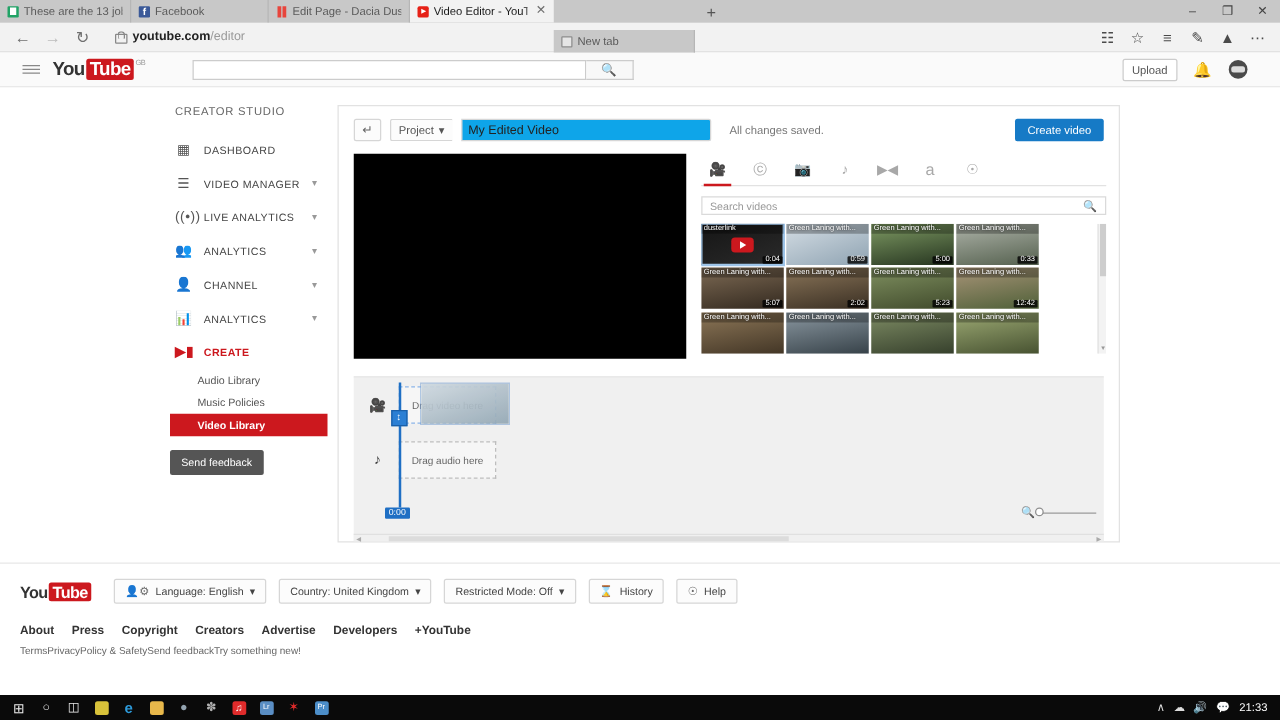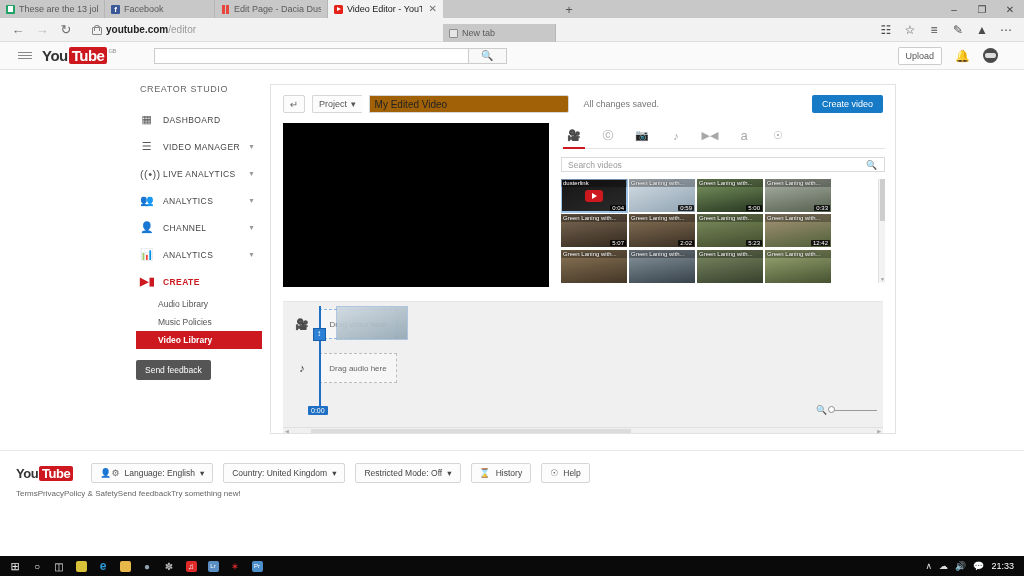--- a/index.html
+++ b/index.html
@@ -124,21 +124,21 @@
   .undo-btn {
     width:22px; height:18px; border:1px solid #d6d6d6; background:#fcfcfc;
     display:flex; align-items:center; justify-content:center; color:#666; font-size:10px; border-radius:2px;
   }
   .project-drop {
     height:18px; border:1px solid #d6d6d6; background:#fcfcfc; border-right:none;
     display:flex; align-items:center; padding:0 6px; gap:4px; font-size:9px; color:#555;
     border-radius:2px 0 0 2px;
   }
   .proj-title {
-    height:18px; width:200px; border:1px solid #d6d6d6; background:#a16207;
+    height:18px; width:200px; border:1px solid #d6d6d6; background:#0ea5e9;
     font-size:10px; padding:4px 5px; color:#222; display:flex; align-items:center;
     border-radius:0 2px 2px 0;
   }
   .saved-text { font-size:9px; color:#777; margin-left:8px; }
   .create-video {
     margin-left:auto; background:#167ac6; color:#fff; font-size:9px;
     padding:4px 10px; border-radius:2px;
   }
 
   .editor-main { display:flex; padding: 0 12px 8px 12px; gap:12px; }
@@ -538,20 +538,29 @@
         <div class="fbtn">
           <span class="fi">⌛</span>
           <span>History</span>
         </div>
         <div class="fbtn">
           <span class="fi">☉</span>
           <span>Help</span>
         </div>
       </div>
 
+      <div class="footlinks">
+        <span>About</span>
+        <span>Press</span>
+        <span>Copyright</span>
+        <span>Creators</span>
+        <span>Advertise</span>
+        <span>Developers</span>
+        <span>+YouTube</span>
+      </div>
       <div class="footlinks2">
         <span>Terms</span>
         <span>Privacy</span>
         <span>Policy &amp; Safety</span>
         <span>Send feedback</span>
         <span>Try something new!</span>
       </div>
     </div>
   </div>
 </div>

